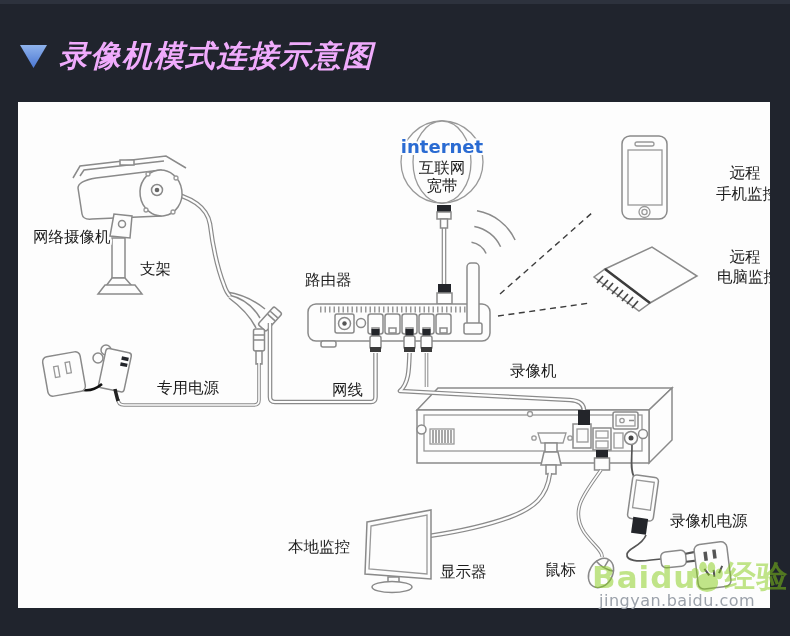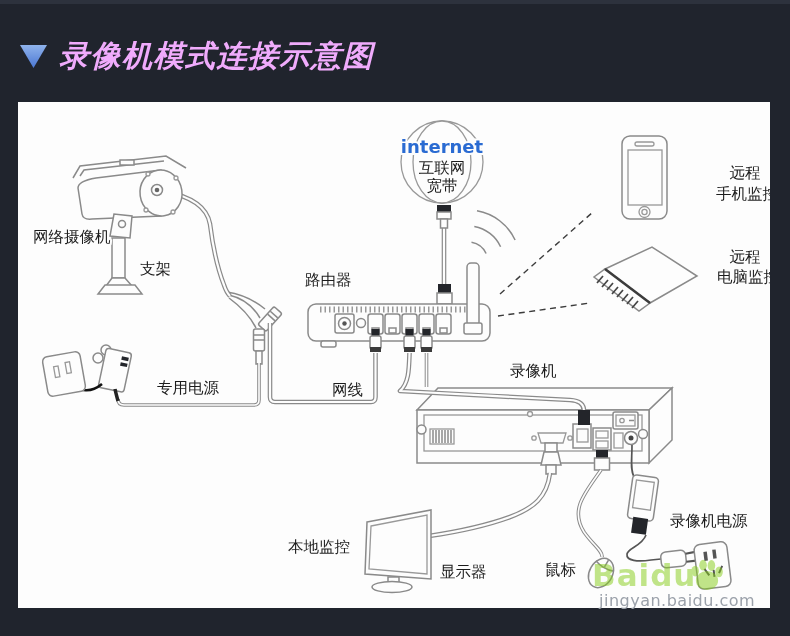--- a/index.html
+++ b/index.html
@@ -339,15 +339,16 @@
 
   <div id="watermark">
     <span>Baidu</span>
     <svg class="paw" width="38" height="38" viewBox="0 0 24 24" fill="currentColor">
       <ellipse cx="12" cy="15.5" rx="7" ry="6"></ellipse>
       <ellipse cx="4.5" cy="9.5" rx="2.4" ry="3.4"></ellipse>
       <ellipse cx="9.5" cy="5.8" rx="2.4" ry="3.4"></ellipse>
       <ellipse cx="14.8" cy="6" rx="2.4" ry="3.4"></ellipse>
       <ellipse cx="19.6" cy="10" rx="2.4" ry="3.4"></ellipse>
     </svg>
+    <span>经验</span>
   </div>
   <div id="siteurl">jingyan.baidu.com</div>
 </div>
 
 </body></html>

